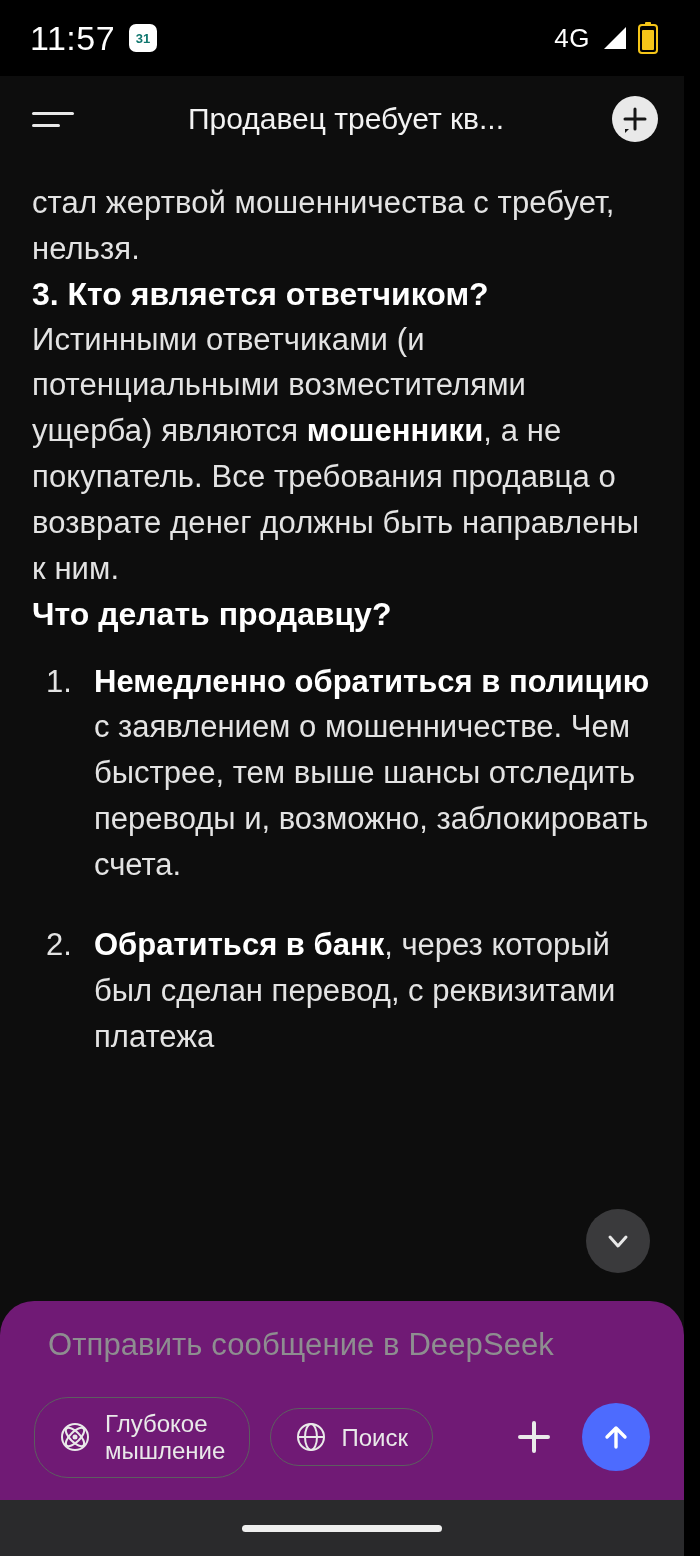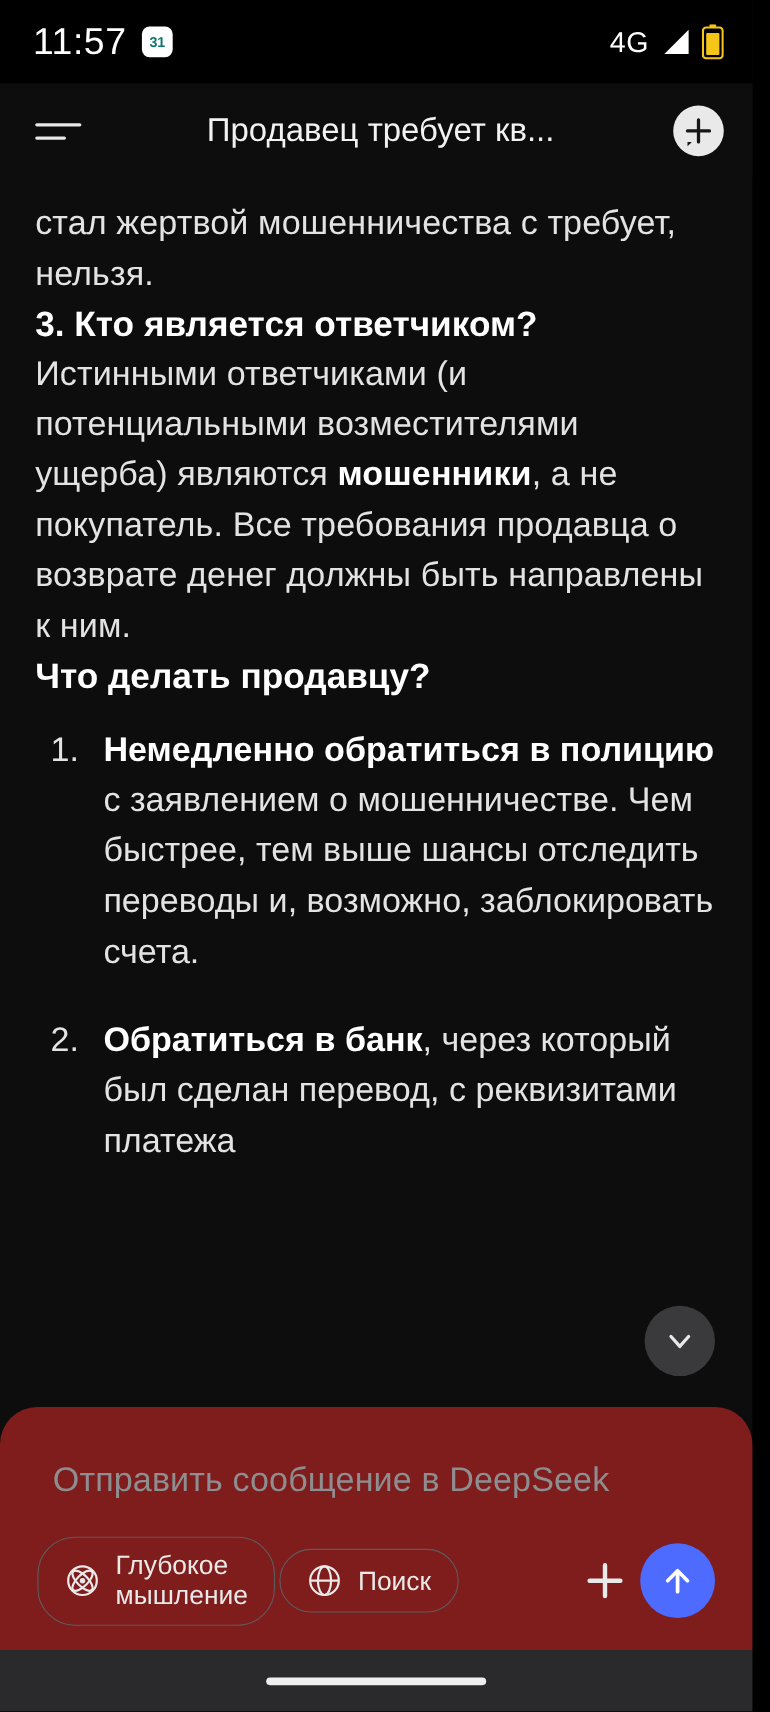--- a/index.html
+++ b/index.html
@@ -162,35 +162,35 @@
     background: #3a3a3c;
     display: flex;
     align-items: center;
     justify-content: center;
   }
   .scroll-down svg { display: block; }
 
   
   .composer {
     flex: 0 0 auto;
-    background: #7f1d1d;
+    background: #701a75;
     border-radius: 34px 34px 0 0;
-    padding: 44px 30px 22px 30px;
+    padding: 22px 30px 22px 30px;
     margin: 0;
   }
   .composer-input {
     color: #8e8e90;
     font-size: 31px;
     padding: 4px 18px 34px 18px;
     letter-spacing: 0.1px;
   }
   .composer-row {
     display: flex;
     align-items: center;
-    gap: 4px;
+    gap: 20px;
     padding: 0 4px;
   }
   .chip {
     display: flex;
     align-items: center;
     gap: 14px;
     border: 1px solid #5d5d60;
     border-radius: 34px;
     padding: 12px 24px;
     color: #e9e9e9;

